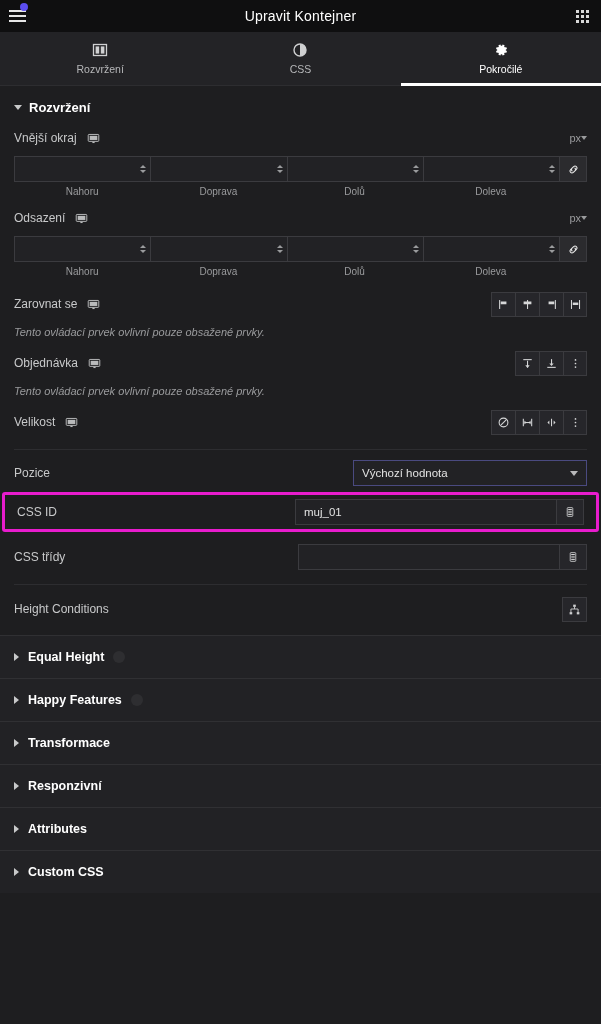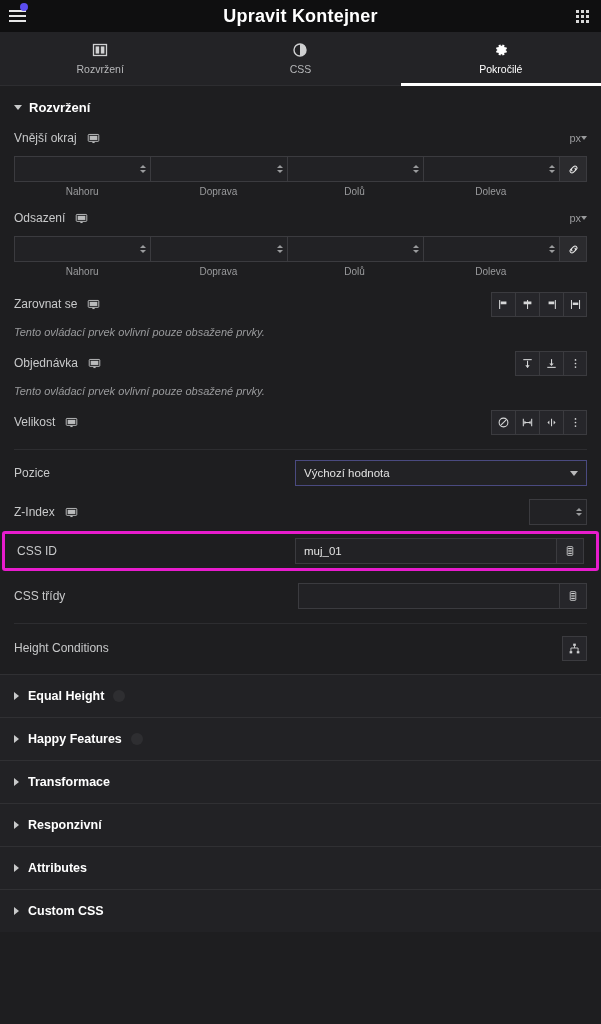--- a/index.html
+++ b/index.html
@@ -25,21 +25,21 @@
     position: relative; cursor: pointer;
   }
   .hamburger i { display: block; width: 17px; height: 2px; background: #e6e6e6; }
   .ham-dot {
     position: absolute; top: 3px; right: 6px;
     width: 8px; height: 8px; border-radius: 50%;
     background: #5b4df0;
   }
   .topbar-title {
     position: absolute; left: 0; right: 0; text-align: center;
-    font-size: 18px; font-weight: bold; color: #fff;
+    font-size: 14px; font-weight: normal; color: #fff;
     letter-spacing: .2px; pointer-events: none;
   }
   .grid-btn {
     position: absolute; right: 8px; top: 50%; transform: translateY(-50%);
     width: 22px; height: 22px; display: flex; align-items: center;
     justify-content: center; cursor: pointer;
   }
   .grid-btn span {
     display: grid; grid-template-columns: repeat(3, 3px);
     grid-template-rows: repeat(3, 3px); gap: 2px;
@@ -134,21 +134,21 @@
   .bgb {
     width: 24px; height: 25px; border: 1px solid #3b3b3f;
     border-right: none; background: #26262a;
     display: flex; align-items: center; justify-content: center;
     cursor: pointer;
   }
   .bgb:last-child { border-right: 1px solid #3b3b3f; }
 
   
   .select {
-    position: relative; width: 292px; height: 26px;
+    position: relative; width: 234px; height: 26px;
     border: 1px solid #4a4a80; background: #222225;
     display: flex; align-items: center; padding: 0 22px 0 8px;
     font-size: 11.5px; color: #e2e2e2; cursor: pointer;
   }
   .select .chev {
     position: absolute; right: 8px; width: 0; height: 0;
     border-left: 4px solid transparent; border-right: 4px solid transparent;
     border-top: 5px solid #b9b9bb;
   }
 
@@ -507,39 +507,20 @@
       <div class="ctrl-label">
         <span>Pozice</span>
       </div>
       <div class="select">
         <span>Výchozí hodnota</span>
         <span class="chev"></span>
       </div>
     </div>
   </div>
 
-  <div class="ctrl" style="padding-top:11px">
-    <div class="ctrl-row">
-      <div class="ctrl-label">
-        <span>Z-Index</span>
-        <svg class="ico" style="width:13px;height:13px" viewBox="0 0 16 16">
-          <rect x="1.5" y="3" width="13" height="8.5" rx="1" fill="none" stroke="#b9babb" stroke-width="1.2"></rect>
-          <rect x="3.3" y="4.7" width="9.4" height="5.1" fill="#b9babb"></rect>
-          <rect x="6.6" y="12" width="2.8" height="1.6" fill="#b9babb"></rect>
-        </svg>
-      </div>
-      <div class="num-box">
-        <input value="" style="">
-        <span class="spin">
-            <i class="up"></i>
-            <i class="dn"></i>
-          </span>
-      </div>
-    </div>
-  </div>
 
   <div class="highlight">
     <div class="ctrl-row">
       <div class="ctrl-label">
         <span>CSS ID</span>
       </div>
       <div class="field-wrap">
         <div class="field">
           <input value="muj_01" style="">
         </div>

